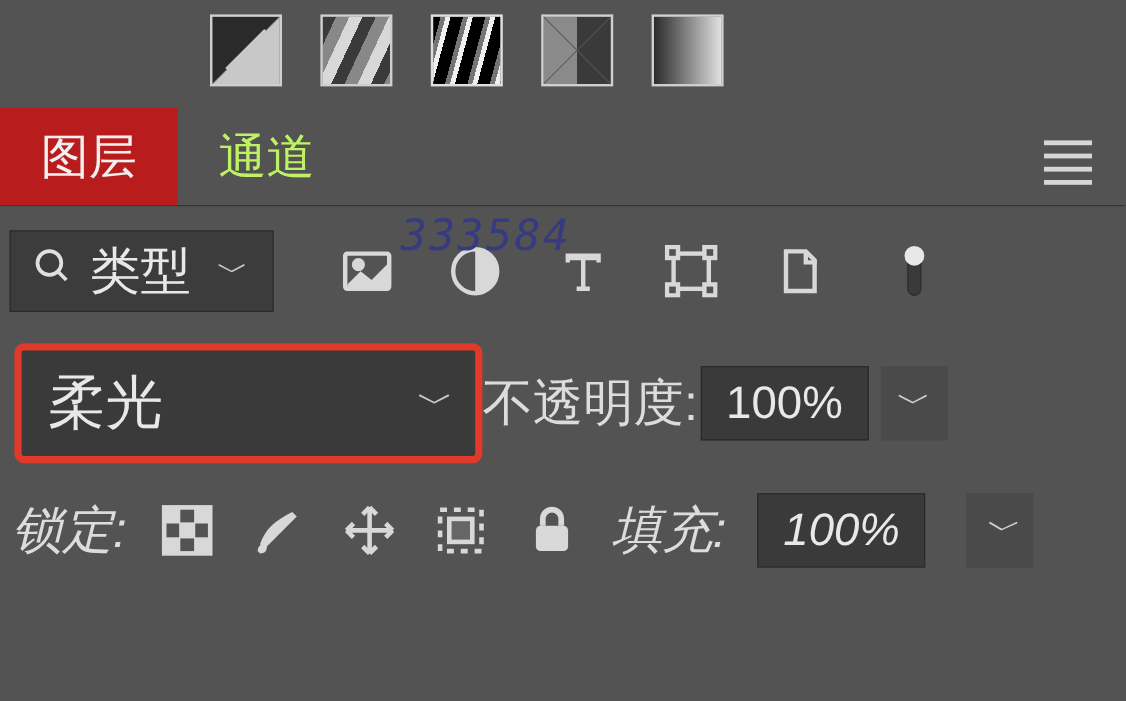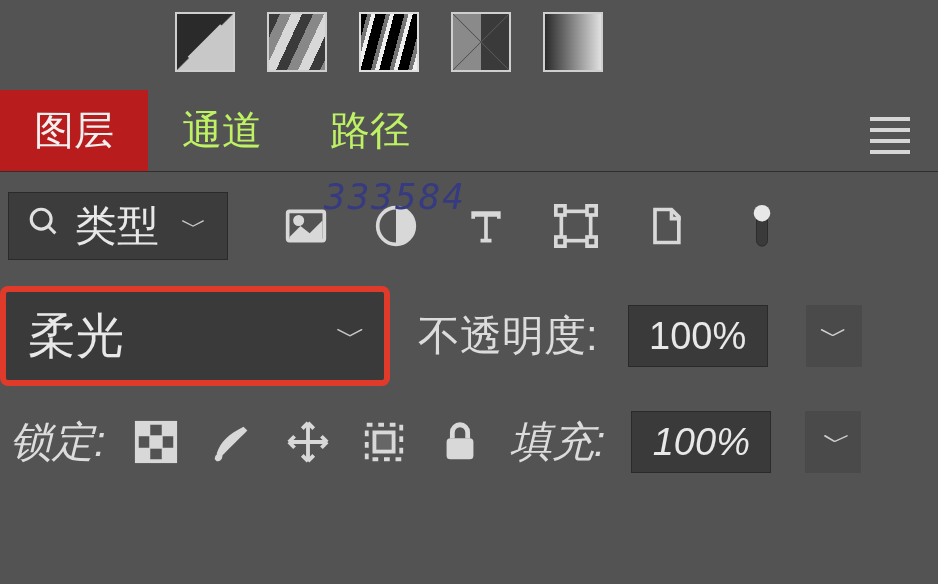--- a/index.html
+++ b/index.html
@@ -132,37 +132,36 @@
   .ficon {
     width:48px; height:48px;
     display:flex; align-items:center; justify-content:center;
     color:#d8d8d8;
     cursor:pointer;
   }
   .ficon svg { width:44px; height:44px; }
 
   .watermark {
     position:absolute;
-    left:324px; top:4px;
+    left:334px; top:4px;
     font-family: monospace;
     font-size:36px;
     font-style: italic;
     color:#363a80;
     letter-spacing:2px;
     pointer-events:none;
   }
 
   
   .blend-row {
     display:flex;
     align-items:center;
     height:112px;
     background:#535353;
-    padding: 0 10px 0 0;
-    gap: 28px;
+    padding: 0 10px 0 12px;
   }
   .blend-dropdown {
     position: relative;
     display:flex;
     align-items:center;
     background:#3a3a3a;
     border:6px solid #e03a2a;
     width:390px;
     height:100px;
     padding: 0 0 0 22px;
@@ -229,21 +228,20 @@
   <span class="thumb denied"></span>
   <span class="thumb stripes"></span>
   <span class="thumb noise"></span>
   <span class="thumb diag-half"></span>
   <span class="thumb grad"></span>
 </div>
 
 <div class="tabbar">
   <div class="tab active">图层</div>
   <div class="tab">通道</div>
-  <div class="tab">路径</div>
   <div class="hamburger">
     <span></span>
       <span></span>
       <span></span>
       <span></span>
   </div>
 </div>
 
 <div class="filter-row">
   <div class="watermark">333584</div>

